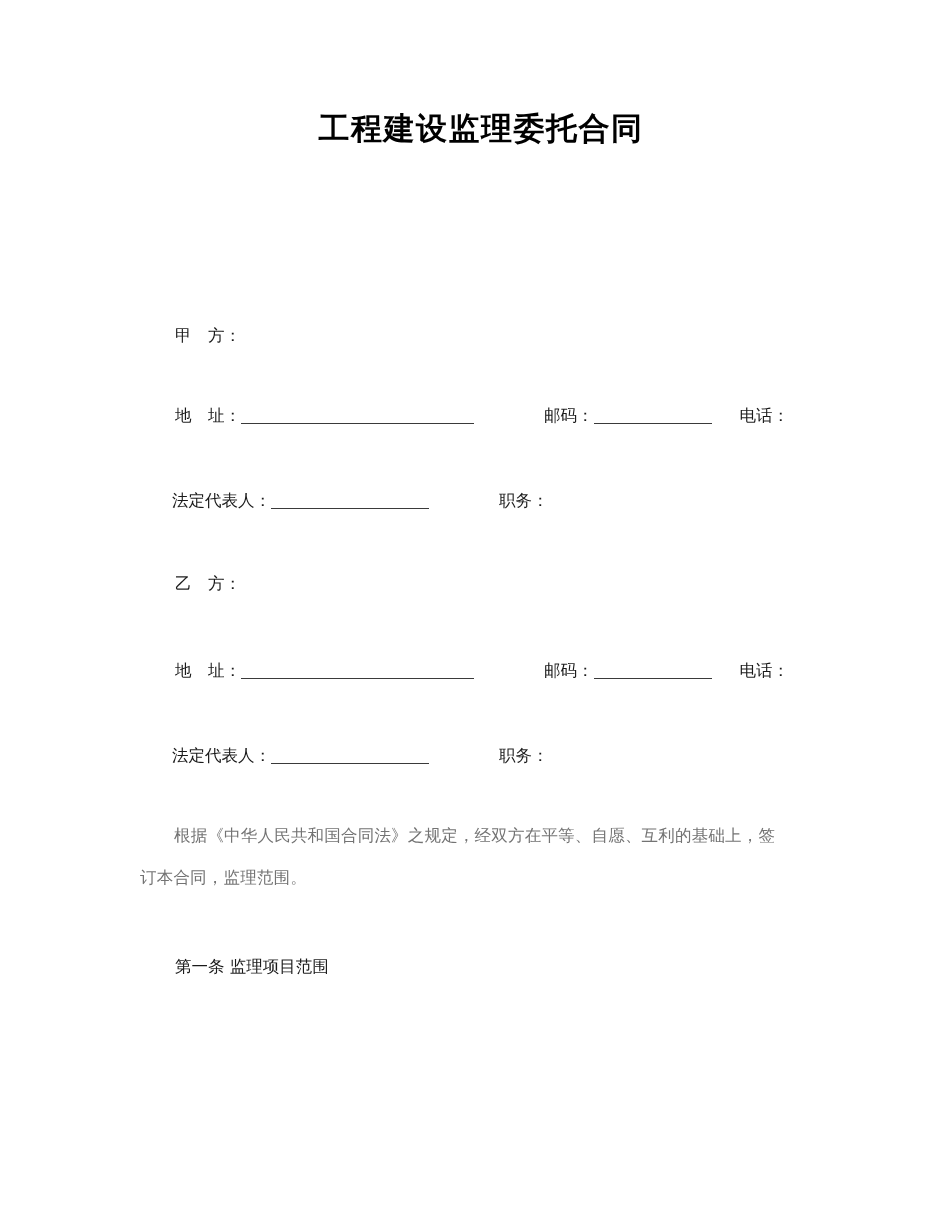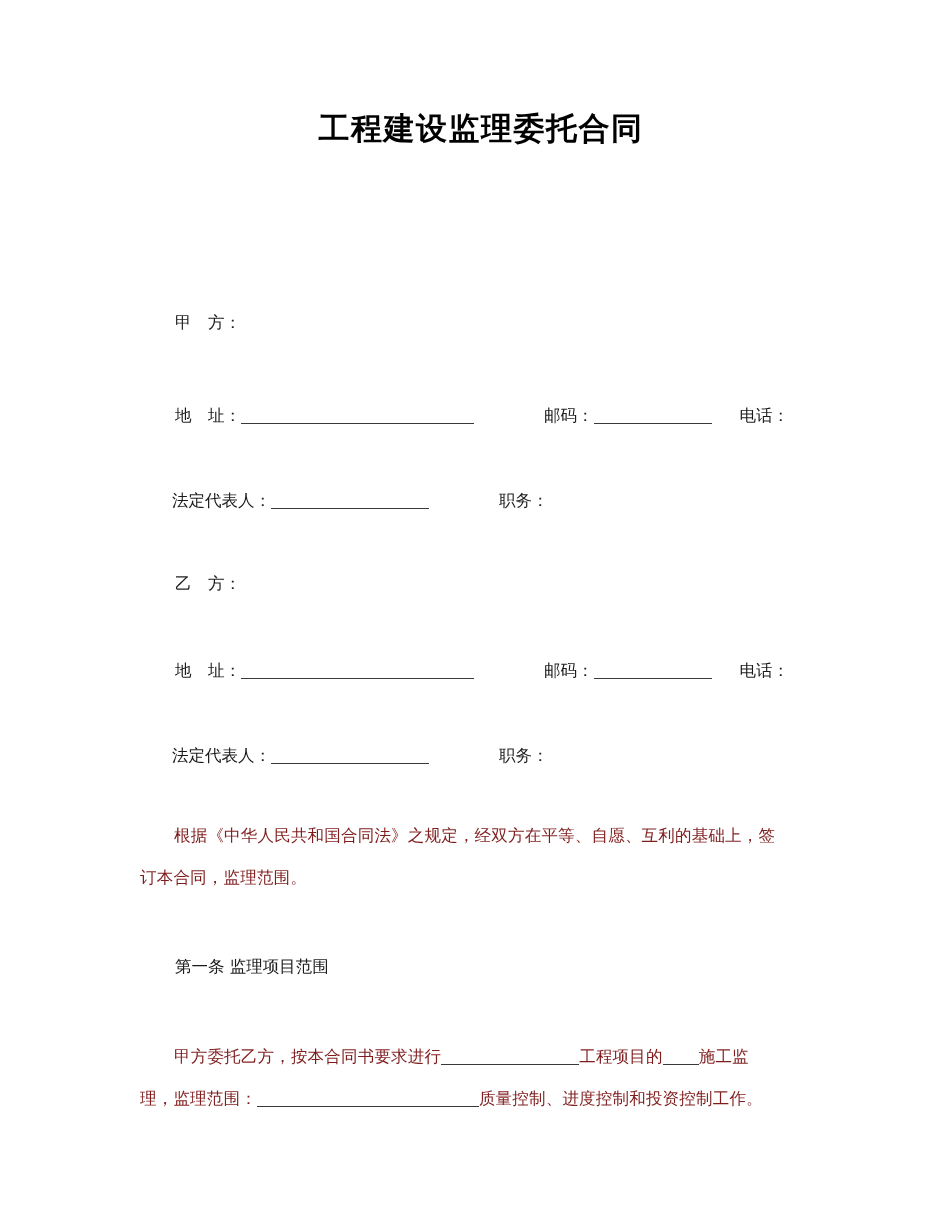--- a/index.html
+++ b/index.html
@@ -57,34 +57,34 @@
   .blank-short  { width: 36px;  }
   .blank-scope  { width: 222px; }
   .gap-md { display: inline-block; width: 28px; }
   .gap-lg { display: inline-block; width: 70px; }
 
   
   .para {
     position: absolute;
     font-family: "DejaVu Serif", "Liberation Serif", serif;
     font-size: 16.5px;
-    color: #7f1d1d;
+    color: #737373;
     line-height: 42px;
     letter-spacing: 0.2px;
   }
   .para .indent { display: inline-block; width: 34px; }
 </style>
 </head>
 <body>
 
 <div class="page">
 
   <div class="doc-title">工程建设监理委托合同</div>
 
-  <div class="line" style="left:175px; top:315px;">
+  <div class="line" style="left:175px; top:328px;">
     <span>甲　方：</span>
   </div>
 
   <div class="line" style="left:175px; top:406px;">
     <span>地　址：</span><span class="blank blank-addr"></span><span class="gap-lg"></span><span>邮码：</span><span class="blank blank-post"></span><span class="gap-md"></span><span>电话：</span>
   </div>
 
   <div class="line" style="left:172px; top:491px;">
     <span>法定代表人：</span><span class="blank blank-rep"></span><span class="gap-lg"></span><span>职务：</span>
   </div>
@@ -102,17 +102,14 @@
   </div>
 
   <div class="para" style="left:140px; top:815px; width:690px;">
     <span class="indent"></span><span>根据《中华人民共和国合同法》之规定，经双方在平等、自愿、互利的基础上，签</span><br><span>订本合同，监理范围。</span>
   </div>
 
   <div class="line" style="left:175px; top:959px;text-align:right;">
     <span>第一条  监理项目范围</span>
   </div>
 
-  <div class="para" style="left:140px; top:1036px; width:700px;">
-    <span class="indent"></span><span>甲方委托乙方，按本合同书要求进行</span><span class="blank blank-proj"></span><span>工程项目的</span><span class="blank blank-short"></span><span>施工监</span><br><span>理，监理范围：</span><span class="blank blank-scope"></span><span>质量控制、进度控制和投资控制工作。</span>
-  </div>
 
 </div>
 
 </body></html>

